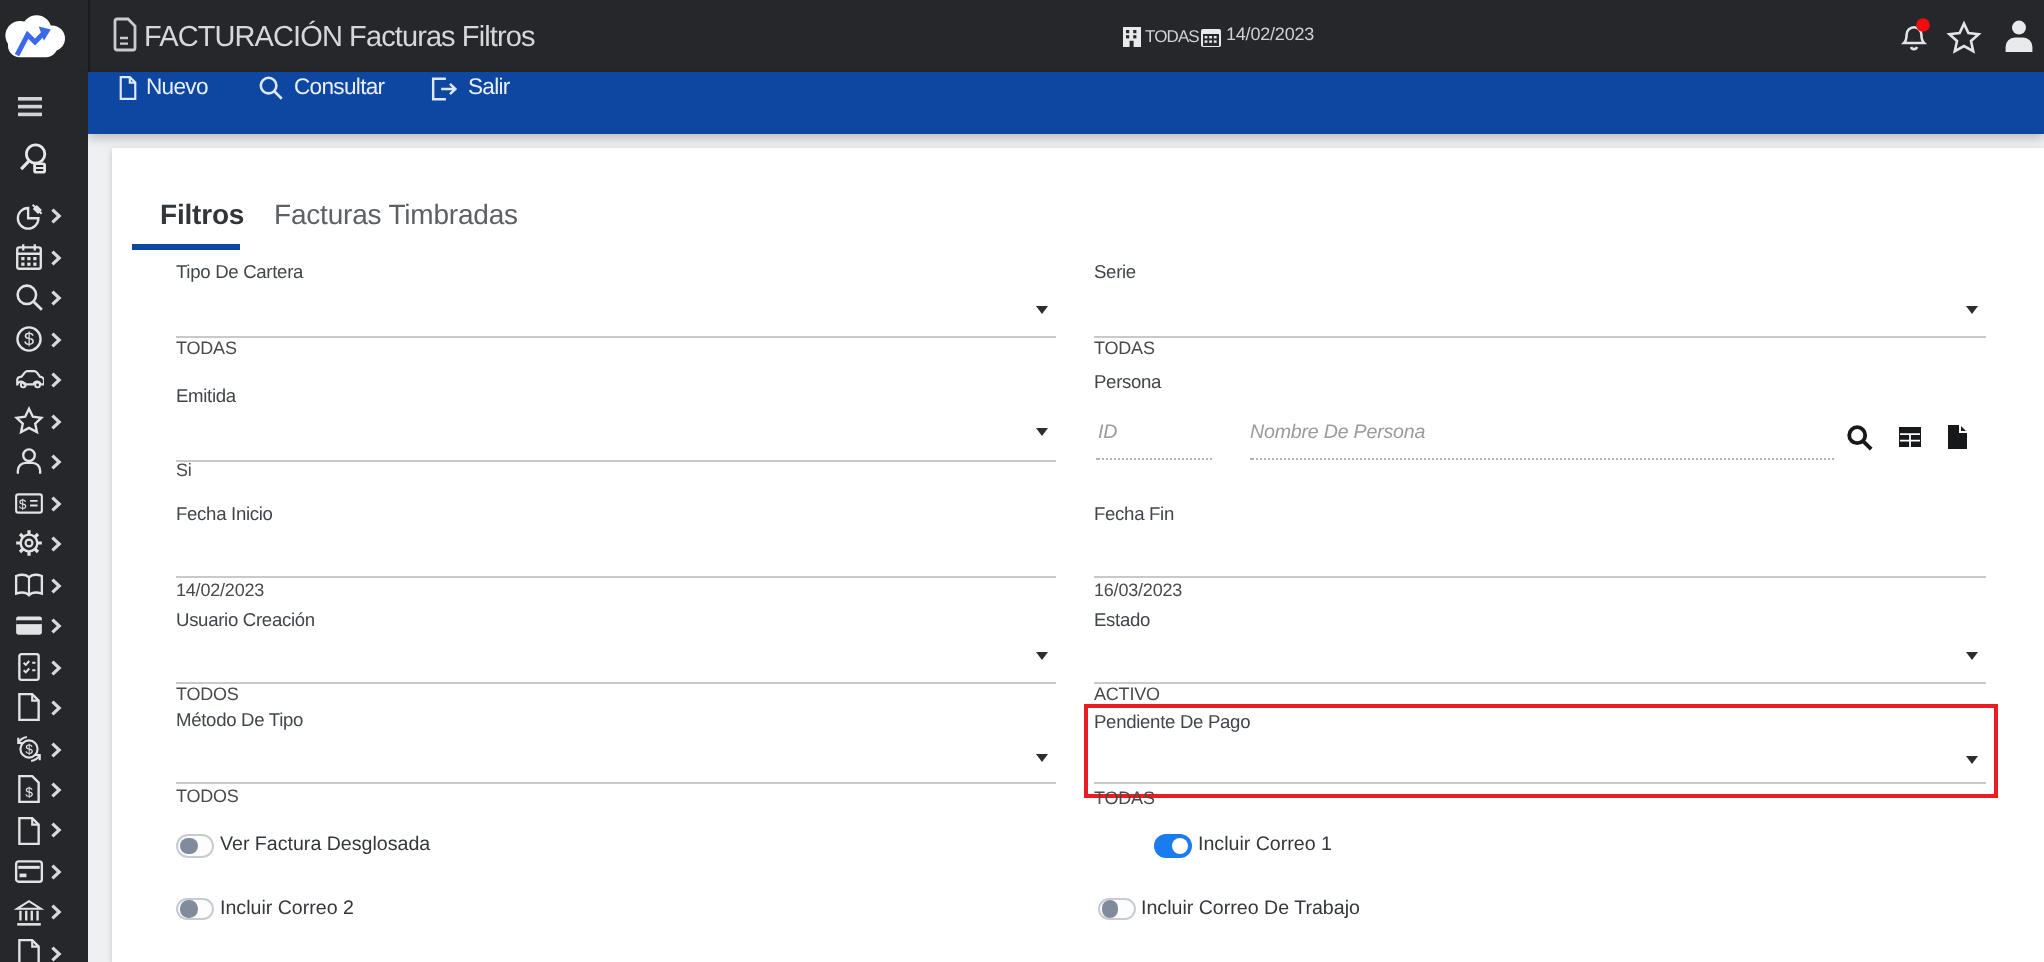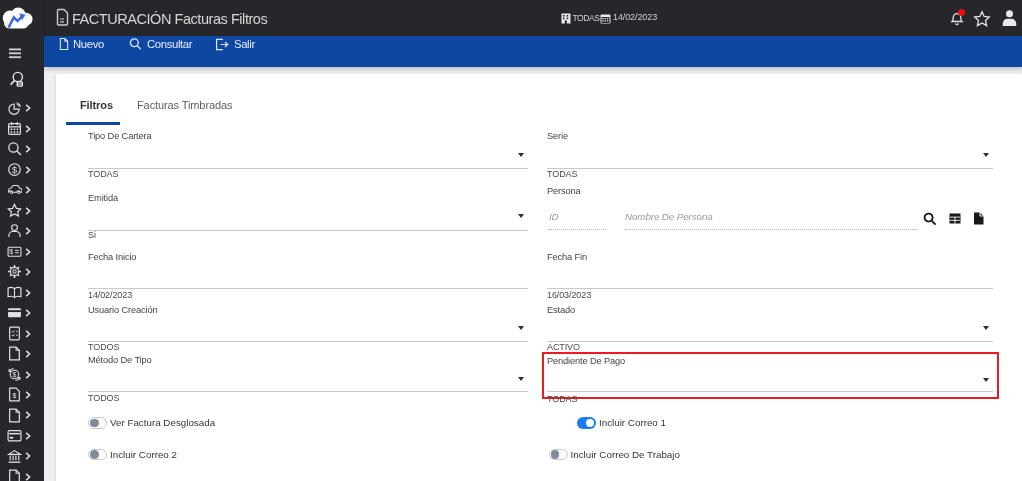--- a/index.html
+++ b/index.html
@@ -13,21 +13,21 @@
   #midgrp { left:572.5px; top:12.5px; font-size:8.5px; color:#cfd1d5; letter-spacing:-0.45px;}
 
   #toolbar { left:44px; top:36px; width:978px; height:31px; background:#0d47a1; box-shadow:0 2px 5px rgba(0,0,0,0.22); }
   .tbitem { position:absolute; top:36px; height:16px; display:flex; align-items:center; color:#e9eefb; font-size:11.3px; letter-spacing:-0.35px; }
 
   #sidebar { left:0; top:36px; width:44px; height:445px; background:#26272b; }
 
   #content { left:44px; top:67px; width:978px; height:414px; background:#eef0f2; }
   #card { left:56px; top:74px; width:966px; height:407px; background:#ffffff; box-shadow:0 1px 3px rgba(0,0,0,0.18); }
 
-  .tabtxt { position:absolute; top:98.7px; font-size:11px; letter-spacing:-0.1px; }
+  .tabtxt { position:absolute; top:98.7px; font-size:14px; letter-spacing:-0.1px; }
   #tabline { left:66px; top:122px; width:54px; height:3px; background:#0d47a1; }
 
   .field { position:absolute; border-bottom:1px solid #c9c9c9; }
   .flabel { position:absolute; left:0; top:0; font-size:9.3px; letter-spacing:-0.15px; color:#41464d; white-space:nowrap; }
   .fvalue { position:absolute; left:0; top:17.5px; font-size:9px; letter-spacing:-0.1px; color:#4c4a49; white-space:nowrap;margin-top:20px; }
   .caret { position:absolute; right:4px; top:21.5px; width:0; height:0; border-left:3.8px solid transparent; border-right:3.8px solid transparent; border-top:4.5px solid #2a2e33; }
   .dotted { border-bottom:1px dotted #b3b3b3; position:absolute; }
   .ph { color:#9b9b9b; font-size:9.8px; letter-spacing:-0.1px; position:absolute; white-space:nowrap;font-style:italic; }
 
   .toggle-row { position:absolute; height:12px; display:flex; }

